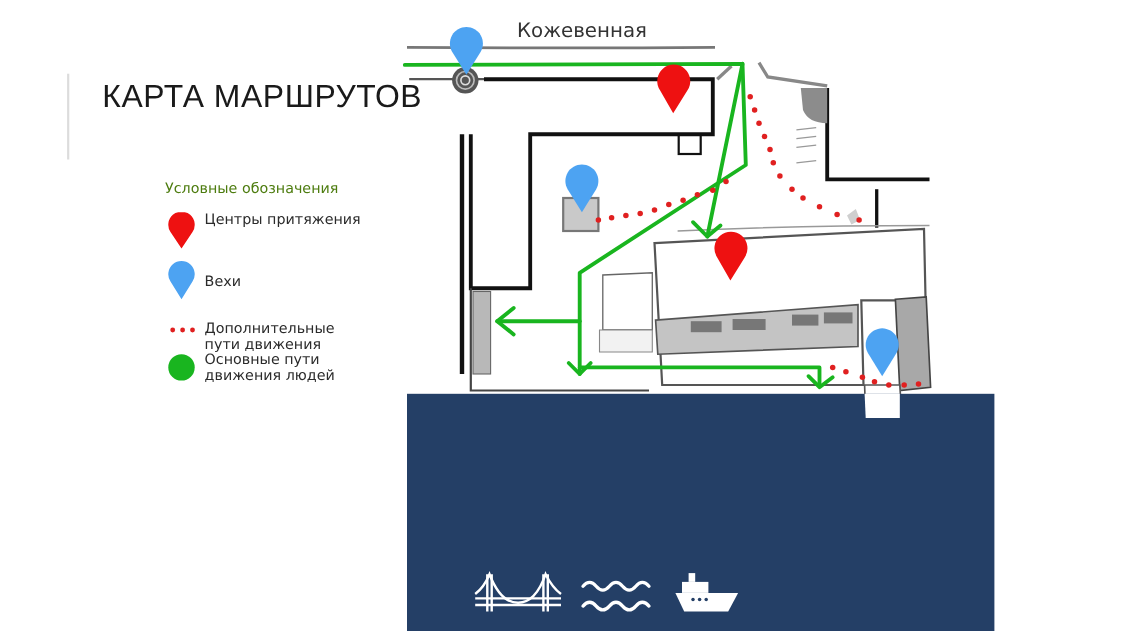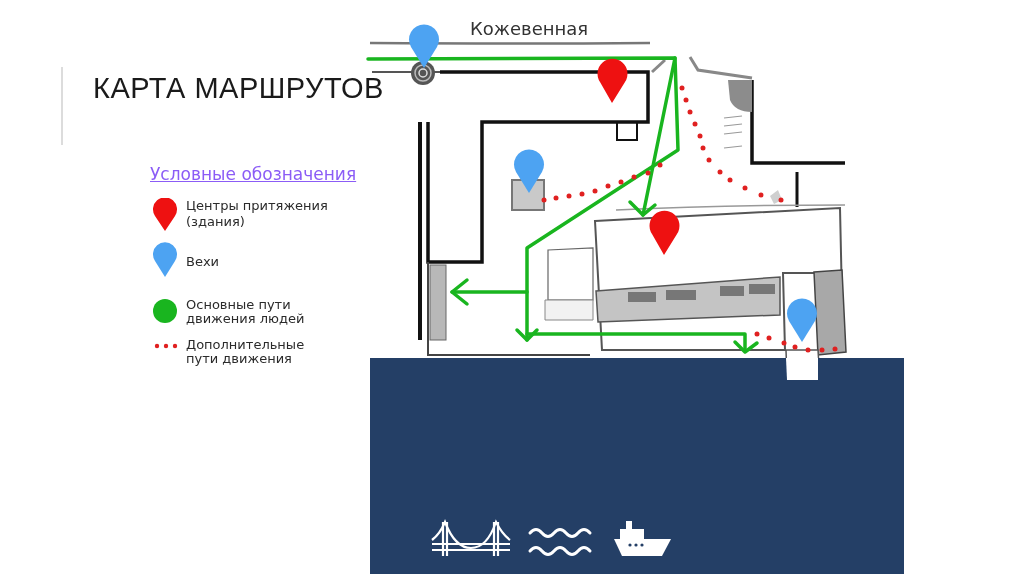--- a/index.html
+++ b/index.html
@@ -1,20 +1,20 @@
 <!DOCTYPE html>
 <html><head>
   <meta charset="utf-8">
   <style>
     html, body { margin: 0; padding: 0; background: #ffffff; }
     body { width: 1024px; height: 574px; position: relative; overflow: hidden; font-family: "Liberation Sans", sans-serif; }
     .accent-rule { position: absolute; left: 61px; top: 67px; width: 2px; height: 78px; background: #dcdcdc; }
     .page-title { position: absolute; left: 93px; top: 72px; font-family: "Liberation Sans", sans-serif; font-size: 29px; color: #1a1a1a; letter-spacing: 0.5px; white-space: nowrap; }
     .legend { position: absolute; left: 150px; top: 164px; width: 215px; color: #2b2b2b; }
-    .legend-title { font-family: "DejaVu Sans", sans-serif; font-size: 17px; color: #8b5cf6; margin-bottom: 14px; text-decoration: underline; }
+    .legend-title { font-family: "DejaVu Sans", sans-serif; font-size: 13px; color: #4d7c0f; margin-bottom: 14px; }
     .legend-item { position: relative; padding-left: 36px; font-family: "DejaVu Sans", sans-serif; font-size: 13px; line-height: 16px; color: #2b2b2b; }
     .legend-item .sym { position: absolute; left: 2px; top: 0; }
     .li-red { height: 44px; }
     .li-blue { height: 56px; }
     .li-green { height: 40px; line-height: 14px; }
     .li-dots { line-height: 14px; }
     .label-text { display: block; }
     .street-label { position: absolute; left: 470px; top: 18px; font-family: "DejaVu Sans", sans-serif; font-size: 18px; color: #333; }
     svg.map { position: absolute; left: 0; top: 0; }
   </style>
@@ -27,52 +27,51 @@
 <div class="legend">
   <div class="legend-title">Условные обозначения</div>
 
   <div class="legend-item li-red">
     <span class="sym">
       <svg width="26" height="34" viewBox="0 0 26 34">
           <path d="M13 33 L3 18 A12 12 0 1 1 23 18 Z" fill="#ee1111"></path>
         </svg>
     </span>
     <span class="label-text">Центры притяжения</span>
-    <span class="label-text">(здания)</span>
   </div>
 
   <div class="legend-item li-blue">
     <span class="sym">
       <svg width="26" height="36" viewBox="0 0 26 36">
           <path d="M13 35 L3 19 A12 12 0 1 1 23 19 Z" fill="#4da3f2"></path>
         </svg>
     </span>
     <span class="label-text" style="padding-top:12px">Вехи</span>
-  </div>
-
-  <div class="legend-item li-green">
-    <span class="sym">
-      <svg width="26" height="26" viewBox="0 0 26 26">
-          <circle cx="13" cy="13" r="12" fill="#19b51f"></circle>
-        </svg>
-    </span>
-    <span class="label-text">Основные пути</span>
-    <span class="label-text">движения людей</span>
   </div>
 
   <div class="legend-item li-dots">
     <span class="sym" style="top:2px">
       <svg width="30" height="10" viewBox="0 0 30 10">
           <circle cx="5" cy="5" r="2.2" fill="#e02020"></circle>
           <circle cx="14" cy="5" r="2.2" fill="#e02020"></circle>
           <circle cx="23" cy="5" r="2.2" fill="#e02020"></circle>
         </svg>
     </span>
     <span class="label-text">Дополнительные</span>
     <span class="label-text">пути движения</span>
+  </div>
+
+  <div class="legend-item li-green">
+    <span class="sym">
+      <svg width="26" height="26" viewBox="0 0 26 26">
+          <circle cx="13" cy="13" r="12" fill="#19b51f"></circle>
+        </svg>
+    </span>
+    <span class="label-text">Основные пути</span>
+    <span class="label-text">движения людей</span>
   </div>
 </div>
 
 <div class="street-label">Кожевенная</div>
 
 <svg class="map" width="1024" height="574" viewBox="0 0 1024 574">
 
   <g>
     <path d="M370 43 Q520 44 650 43" stroke="#777" stroke-width="2.5" fill="none"></path>
     <path d="M372 72 L648 72" stroke="#555" stroke-width="2" fill="none"></path>

